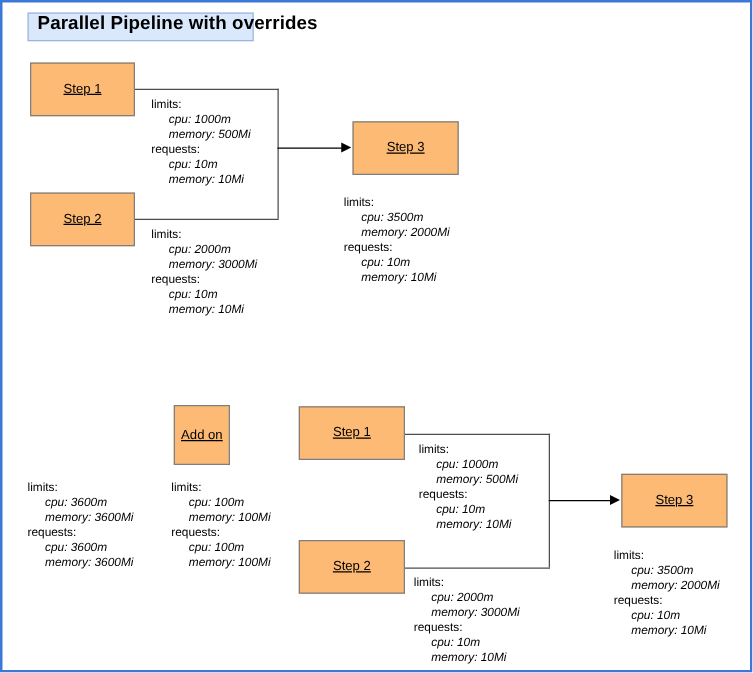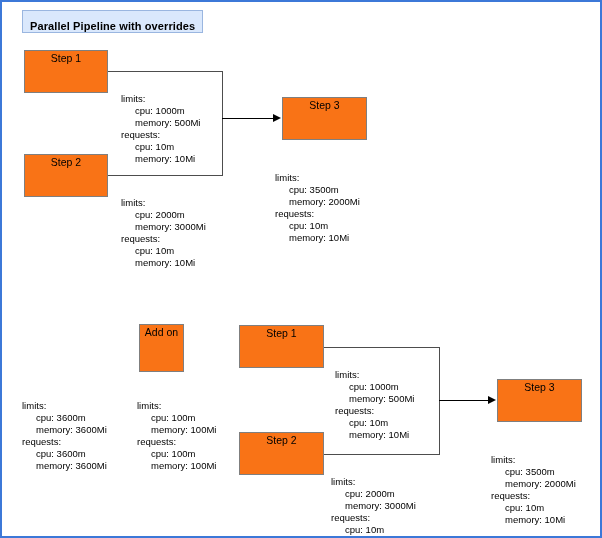--- a/index.html
+++ b/index.html
@@ -18,60 +18,61 @@
     font-family: "Liberation Sans", sans-serif;
   }
 
   
   .section-header {
     position: absolute;
     background: #dae8fc;
     border: 1px solid #9ab6e0;
     color: #000000;
     font-weight: bold;
-    font-size: 11px;
+    font-size: 15px;
     line-height: 1;
     display: flex;
-    align-items: flex-end;
+    align-items: flex-start;
     padding: 0 7px;
     box-sizing: border-box;
     white-space: nowrap;
     letter-spacing: 0.1px;
   }
 
   
   .node {
     position: absolute;
-    background: #f97316;
+    background: #fdba74;
     border: 1px solid #7f7f7f;
     box-sizing: border-box;
     display: flex;
-    align-items: flex-start;
+    align-items: center;
     justify-content: center;
     text-align: center;
     font-size: 10.5px;
     color: #000000;
     line-height: 1.35;
     z-index: 3;
+    text-decoration: underline;
   }
 
   
   .res {
     position: absolute;
     font-size: 9.5px;
     line-height: 12.1px;
     color: #000000;
     white-space: nowrap;
     z-index: 4;
     background: transparent;
-    margin-top: 15px;
   }
   .res .ind {
     padding-left: 14px;
     display: block;
+    font-style: italic;
   }
   .res .key {
     display: block;
   }
 
   
   .hline {
     position: absolute;
     height: 0;
     border-top: 1px solid #4d4d4d;

